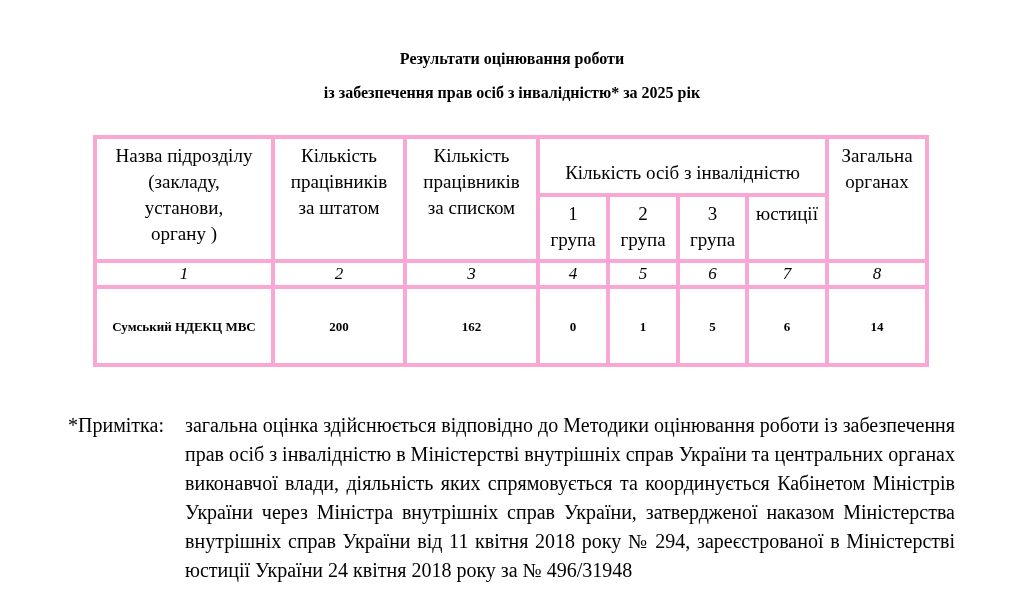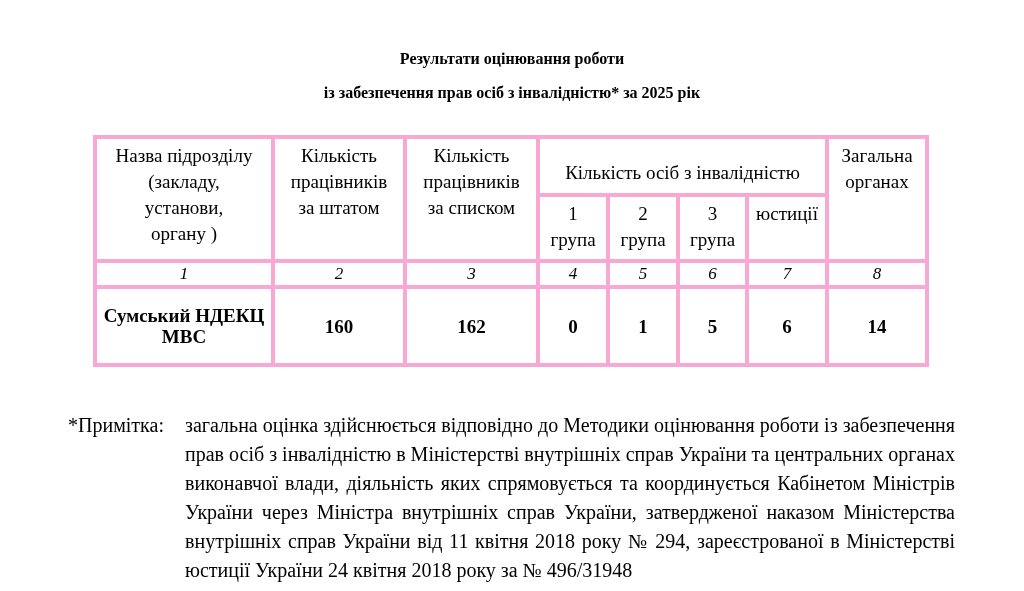--- a/index.html
+++ b/index.html
@@ -47,21 +47,21 @@
   tr.numrow td {
     font-style:italic;
     font-size:17px;
     line-height:20px;
     height:20px;
     padding:1px 3px;
     border-bottom-width:2px;
   }
   tr.datarow td {
     font-weight:bold;
-    font-size:19px;
+    font-size:13px;
     line-height:21px;
     height:70px;
     vertical-align:middle;
   }
   tr.datarow td.name-cell { vertical-align:middle; }
   .note {
     display:flex;
     margin:44px 0 0 68px;
     width:887px;
     font-size:20px;
@@ -124,21 +124,21 @@
         <td>2</td>
         <td>3</td>
         <td>4</td>
         <td>5</td>
         <td>6</td>
         <td>7</td>
         <td>8</td>
       </tr>
       <tr class="datarow">
         <td class="name-cell">Сумський НДЕКЦ МВС</td>
-        <td>160</td>
+        <td>200</td>
         <td>162</td>
         <td>0</td>
         <td>1</td>
         <td>5</td>
         <td>6</td>
         <td>14</td>
       </tr>
     </tbody>
   </table>
 

